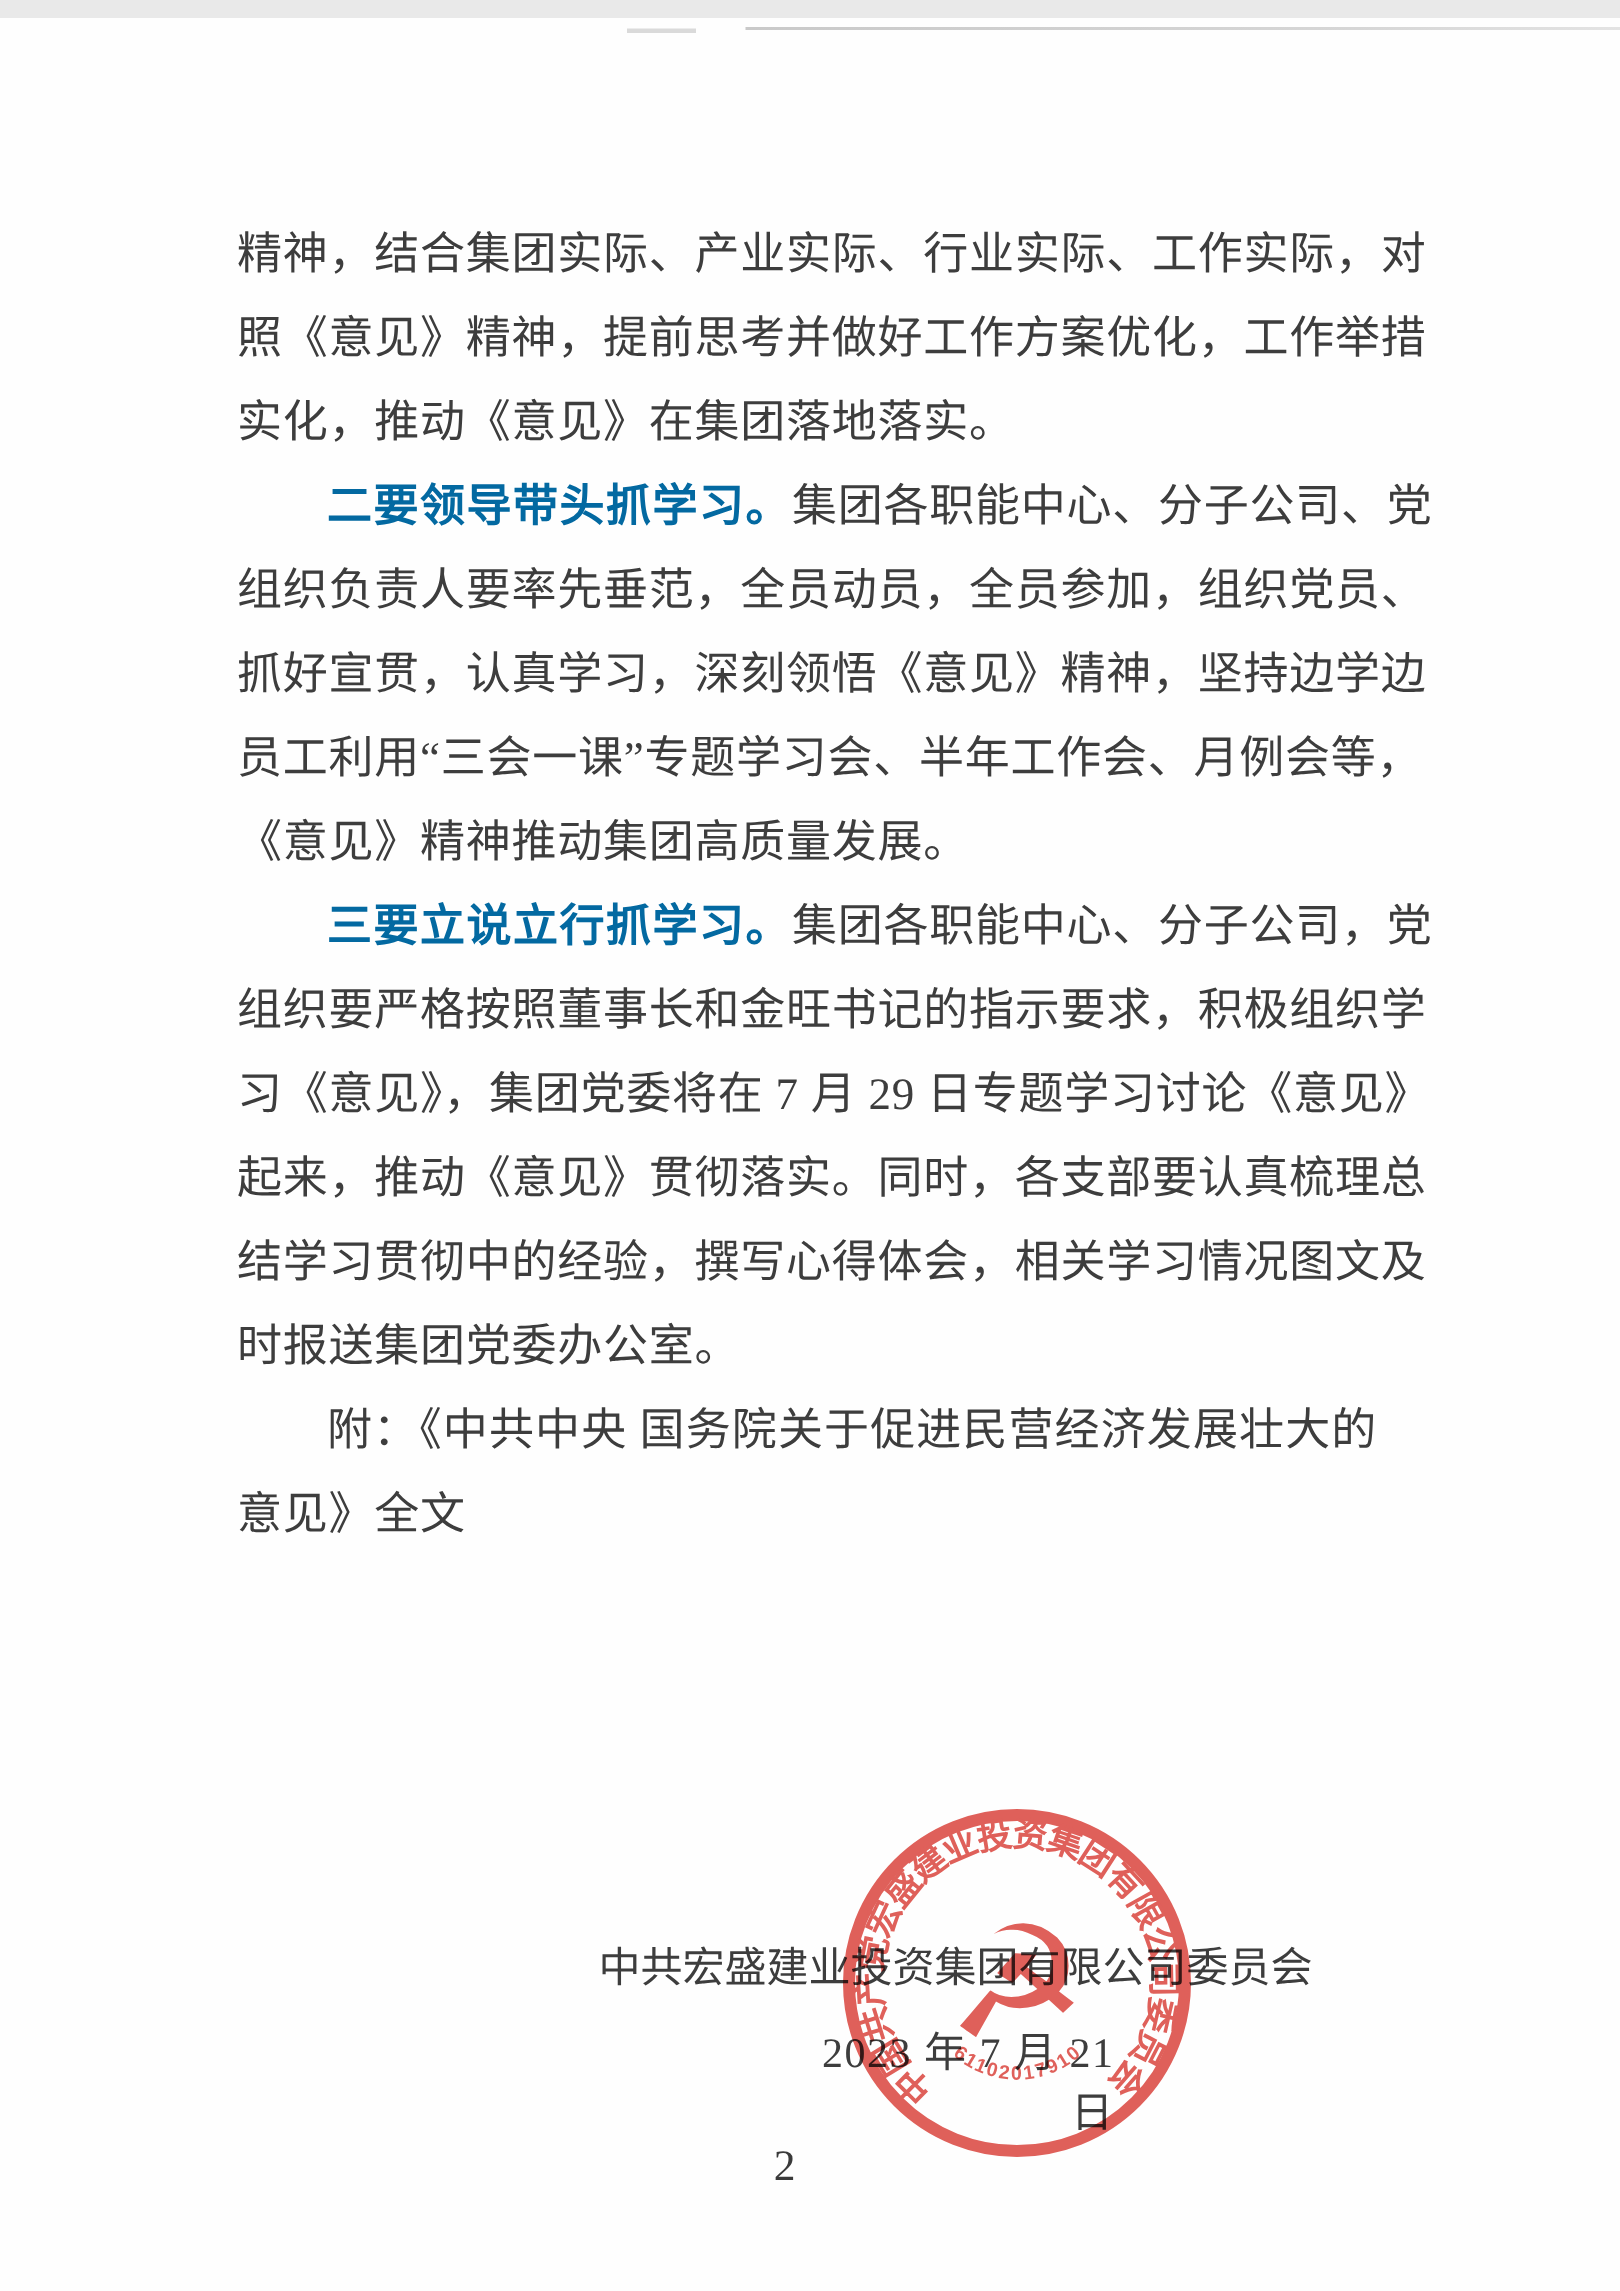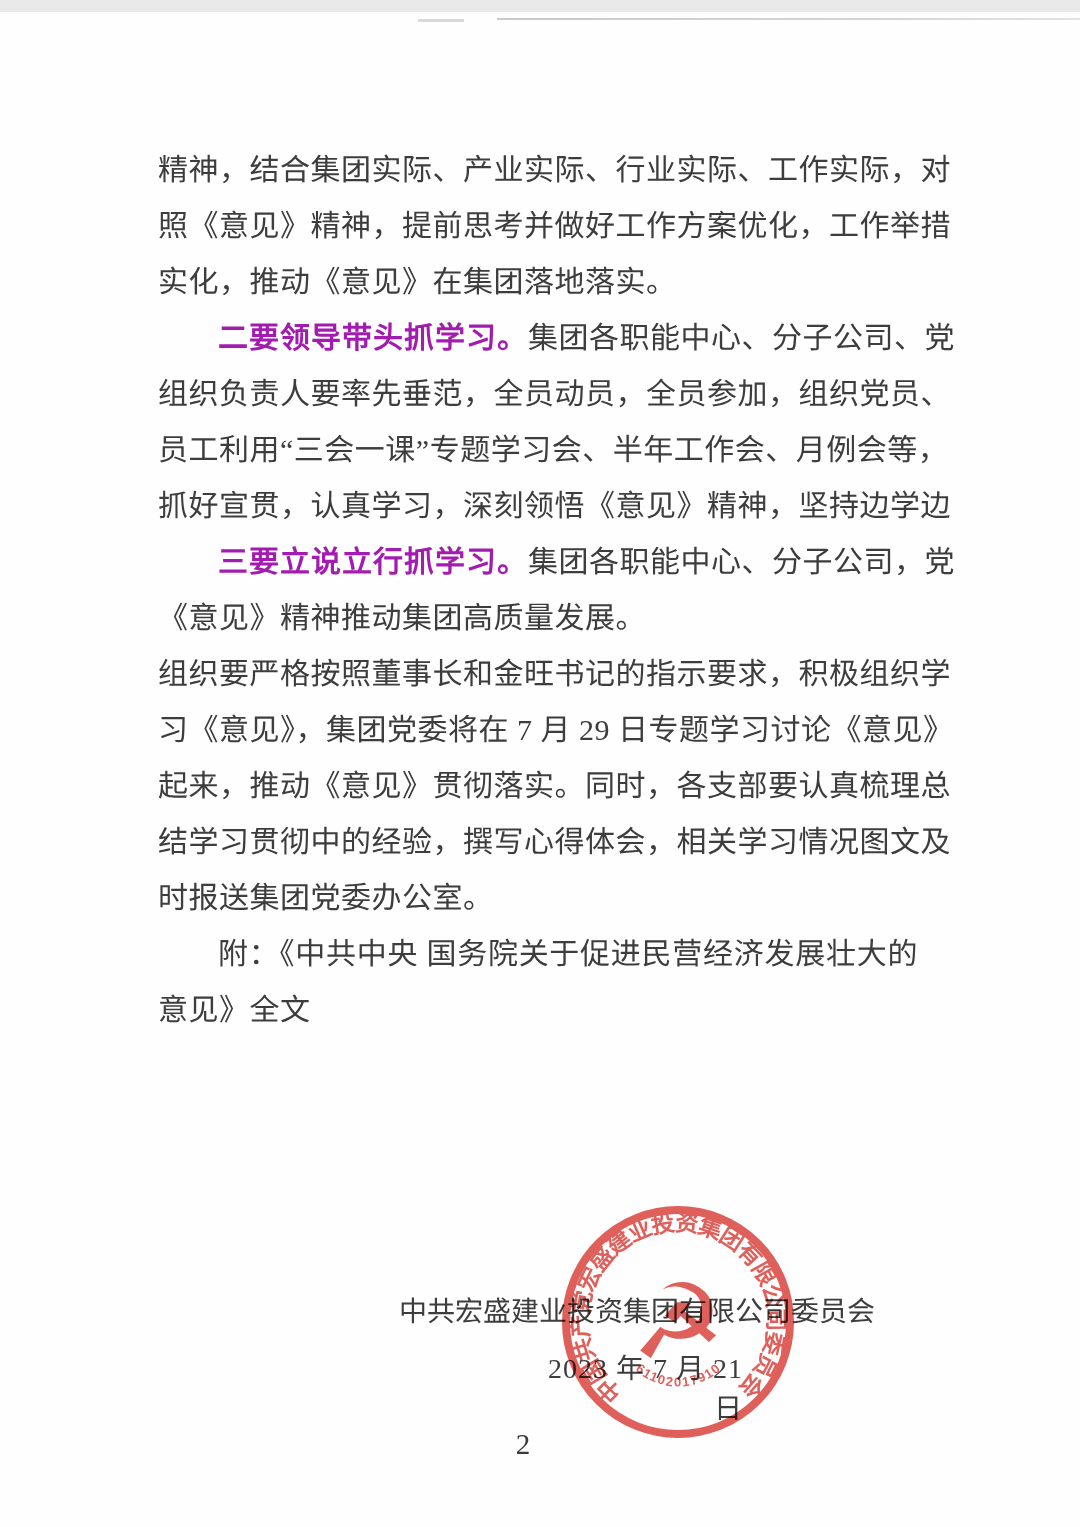--- a/index.html
+++ b/index.html
@@ -23,21 +23,21 @@
   
   .body-text {
     position:absolute; left:158px; top:130px; width:760px;
     font-size:30px; line-height:56px; color:#3d3d3d;
     letter-spacing:0.5px;
   }
   .line { height:56px; text-align:justify; text-align-last:justify; white-space:nowrap; }
   .line.nj { text-align-last:left; }
   .line.indent { text-indent:60px; }
   .line b {
-    font-weight:bold; color:#a21caf;
+    font-weight:bold; color:#0369a1;
     font-family:"Liberation Sans","DejaVu Sans",sans-serif;
     letter-spacing:1px;
   }
   
   .signature {
     position:absolute; left:399px; top:1277px; width:476px;
     font-size:28px; color:#3d3d3d;
     text-align:justify; text-align-last:justify; white-space:nowrap;font-family:Liberation Mono, monospace;
   }
   .date {
@@ -66,24 +66,24 @@
 
   <div class="scan-line-long"></div>
   <div class="scan-line-short"></div>
 
   <div class="body-text">
       <div class="line">精神，结合集团实际、产业实际、行业实际、工作实际，对</div>
       <div class="line">照《意见》精神，提前思考并做好工作方案优化，工作举措</div>
       <div class="line nj">实化，推动《意见》在集团落地落实。</div>
       <div class="line indent"><b>二要领导带头抓学习。</b>集团各职能中心、分子公司、党</div>
       <div class="line">组织负责人要率先垂范，全员动员，全员参加，组织党员、</div>
+      <div class="line">抓好宣贯，认真学习，深刻领悟《意见》精神，坚持边学边</div>
       <div class="line">员工利用“三会一课”专题学习会、半年工作会、月例会等，</div>
-      <div class="line">抓好宣贯，认真学习，深刻领悟《意见》精神，坚持边学边</div>
+      <div class="line nj">《意见》精神推动集团高质量发展。</div>
       <div class="line indent"><b>三要立说立行抓学习。</b>集团各职能中心、分子公司，党</div>
-      <div class="line nj">《意见》精神推动集团高质量发展。</div>
       <div class="line">组织要严格按照董事长和金旺书记的指示要求，积极组织学</div>
       <div class="line">习《意见》，集团党委将在 7 月 29 日专题学习讨论《意见》</div>
       <div class="line">起来，推动《意见》贯彻落实。同时，各支部要认真梳理总</div>
       <div class="line">结学习贯彻中的经验，撰写心得体会，相关学习情况图文及</div>
       <div class="line nj">时报送集团党委办公室。</div>
       <div class="line indent">附：《中共中央 国务院关于促进民营经济发展壮大的</div>
       <div class="line nj">意见》全文</div>
     </div>
 
   <div class="signature">中共宏盛建业投资集团有限公司委员会</div>

